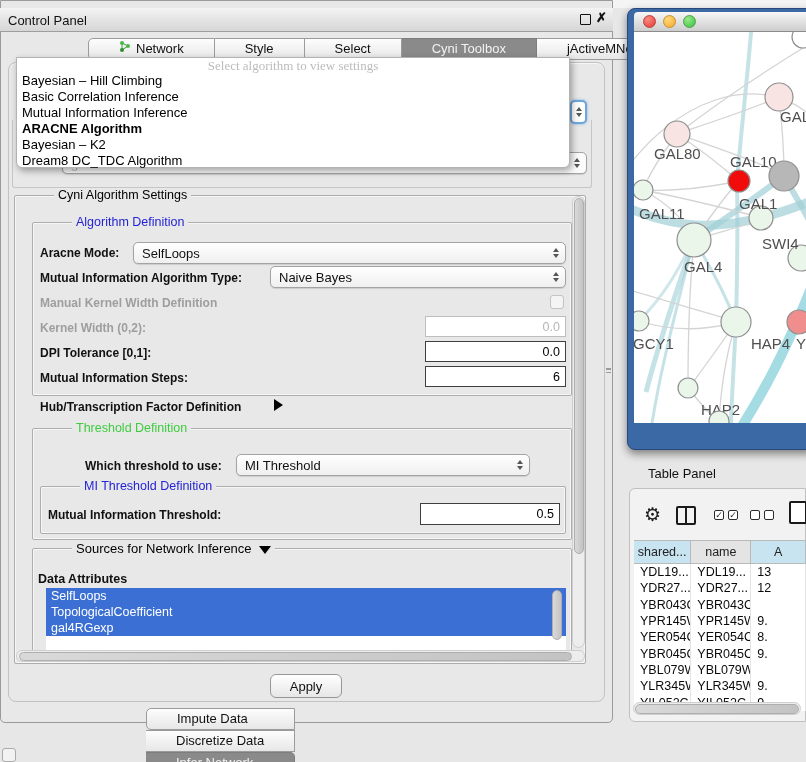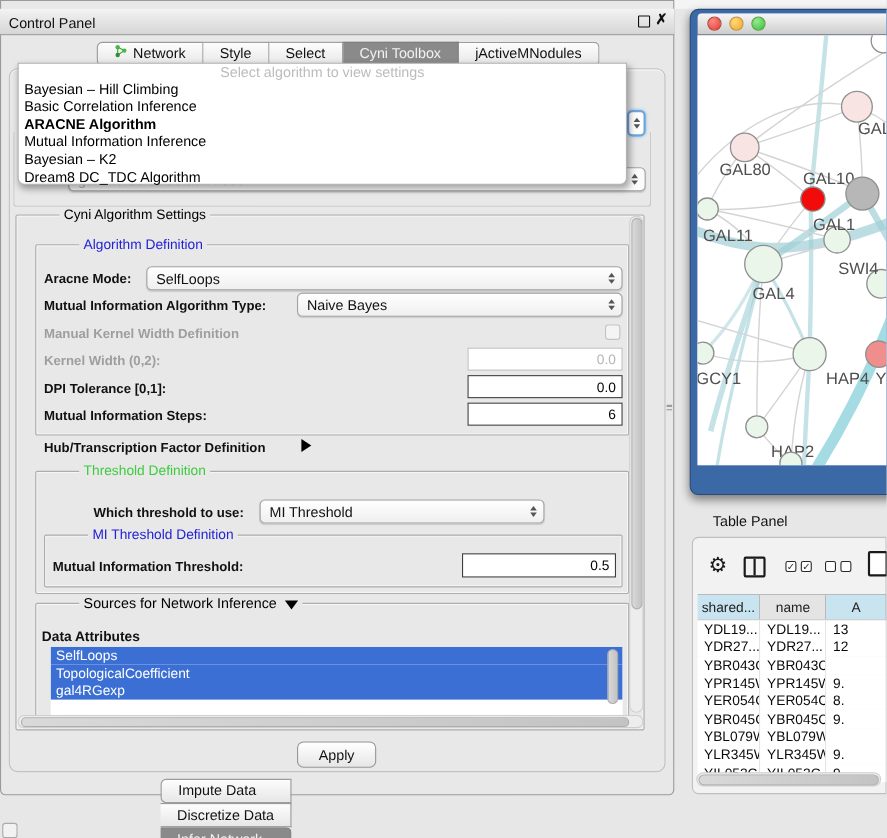--- a/index.html
+++ b/index.html
@@ -9,41 +9,41 @@
   
   .win{left:0;top:8;width:613px;height:723px;background:#E8E8E8;border:1px solid #9A9A9A;
        border-radius:0 0 5px 5px;box-sizing:border-box;}
   .titlebar{left:0;top:8px;width:613px;height:24px;background:linear-gradient(#F3F3F3,#D6D6D6);
        border-bottom:1px solid #9E9E9E;box-sizing:border-box;}
   .title{left:8px;top:13px;font-size:13px;color:#111;}
   .winbtn-sq{left:580px;top:14px;width:9px;height:9px;border:1.6px solid #111;border-radius:1px;}
   .winbtn-x{left:596px;top:10px;font-size:13px;font-weight:bold;color:#111;}
   
   .seg{display:flex;}
-  .seg-item{height:22px;line-height:22px;padding:0 15px;font-size:13px;color:#111;
+  .seg-item{height:22px;line-height:22px;padding:0 30px;font-size:13px;color:#111;
        background:linear-gradient(#FDFDFD,#E7E7E7);border:1px solid #9B9B9B;border-left:none;
        box-sizing:border-box;white-space:nowrap;display:flex;align-items:center;gap:4px;}
   .seg-item:first-child{border-left:1px solid #9B9B9B;border-radius:5px 0 0 5px;}
   .seg-item:last-child{border-radius:0 5px 5px 0;}
   .seg-item.sel{background:#8A8A8A;color:#F2F2F2;border-color:#7D7D7D;}
   #top-tabs{left:88px;top:38px;}
   #bottom-tabs{left:146px;top:708px;flex-direction:column;}
   .content-panel{left:8px;top:62px;width:597px;height:640px;border:1px solid #C2C2C2;
        border-radius:8px;box-shadow:inset 0 1px 0 #F6F6F6;box-sizing:border-box;}
   
   .inf-frame{left:12px;top:120px;width:580px;height:68px;border:1px solid #C6C6C6;border-top:none;
        border-radius:0 0 3px 3px;box-sizing:border-box;z-index:1;}
   .gal-combo{left:62px;top:152px;width:525px;height:26px;z-index:1;}
   .focus-stepper{left:570px;top:100px;width:17px;height:24px;background:#FFF;border:2px solid #6EA6DC;
        border-radius:5px;box-shadow:0 0 3px #7FB2E4;z-index:1;display:flex;flex-direction:column;
        align-items:center;justify-content:center;gap:2px;box-sizing:border-box;}
   
   .dropdown{left:16px;top:57px;width:554px;height:111px;background:#FFF;border:1px solid #B3B3B3;
        border-radius:0 0 6px 6px;box-shadow:2px 3px 7px rgba(0,0,0,0.35);z-index:5;box-sizing:border-box;}
-  .dd-placeholder{text-align:center;color:#BCBCBC;font-size:13px;height:15px;line-height:15px;}
+  .dd-placeholder{text-align:center;color:#BCBCBC;font-size:13px;height:15px;line-height:15px;font-family:Liberation Serif, serif;}
   .dd-item{font-size:13px;color:#000;height:16px;line-height:16px;padding-left:5px;white-space:nowrap;}
   .dd-item.bold{font-weight:bold;}
   
   .tframe{border:1px solid #ADADAD;border-radius:2px;box-shadow:inset 0 0 0 1px rgba(255,255,255,0.6);box-sizing:border-box;}
   .tlabel{position:absolute;top:-8px;left:7px;background:#E8E8E8;padding:0 4px;font-size:12.5px;color:#000;white-space:nowrap;margin-left:32px;}
   .tlabel.blue{color:#2323D6;}
   .tlabel.green{color:#3ECC3E;}
   .lbl{font-size:12px;font-weight:bold;color:#111;white-space:nowrap;}
   .lbl.dis{color:#9E9E9E;}
   
@@ -146,22 +146,22 @@
 <div class="abs focus-stepper">
   <span class="tri-up"></span>
   <span class="tri-down"></span>
 </div>
 
 <div class="abs dropdown">
   <div class="dd-placeholder">Select algorithm to view settings</div>
   <div id="dropdown-items">
       <div class="dd-item">Bayesian – Hill Climbing</div>
       <div class="dd-item">Basic Correlation Inference</div>
+      <div class="dd-item">Mutual Information Inference</div>
       <div class="dd-item bold">ARACNE Algorithm</div>
-      <div class="dd-item">Mutual Information Inference</div>
       <div class="dd-item">Bayesian – K2</div>
       <div class="dd-item">Dream8 DC_TDC Algorithm</div>
     </div>
 </div>
 
 <div class="abs tframe" style="left:14px;top:195px;width:572px;height:469px;">
   <span class="tlabel">Cyni Algorithm Settings</span>
 </div>
 
 <div class="abs tframe" style="left:32px;top:222px;width:540px;height:174px;">
@@ -192,21 +192,21 @@
 <div class="abs lbl" style="left:40px;top:371px;">Mutual Information Steps:</div>
 <div class="abs tf strong" style="left:425px;top:366px;width:141px;height:21px;">6</div>
 
 <div class="abs lbl" style="left:40px;top:400px;">Hub/Transcription Factor Definition</div>
 <span class="abs arrow-right" style="left:274px;top:399px;"></span>
 
 <div class="abs tframe" style="left:32px;top:428px;width:540px;height:112px;">
   <span class="tlabel green">Threshold Definition</span>
 </div>
 <div class="abs lbl" style="left:85px;top:459px;">Which threshold to use:</div>
-<div class="abs combo" style="left:236px;top:454px;width:259px;">
+<div class="abs combo" style="left:236px;top:454px;width:294px;">
   <span>MI Threshold</span>
   <span class="updown">
       <span class="tri-up"></span>
       <span class="tri-down"></span>
     </span>
 </div>
 <div class="abs tframe" style="left:40px;top:486px;width:526px;height:48px;">
   <span class="tlabel blue">MI Threshold Definition</span>
 </div>
 <div class="abs lbl" style="left:48px;top:508px;">Mutual Information Threshold:</div>

